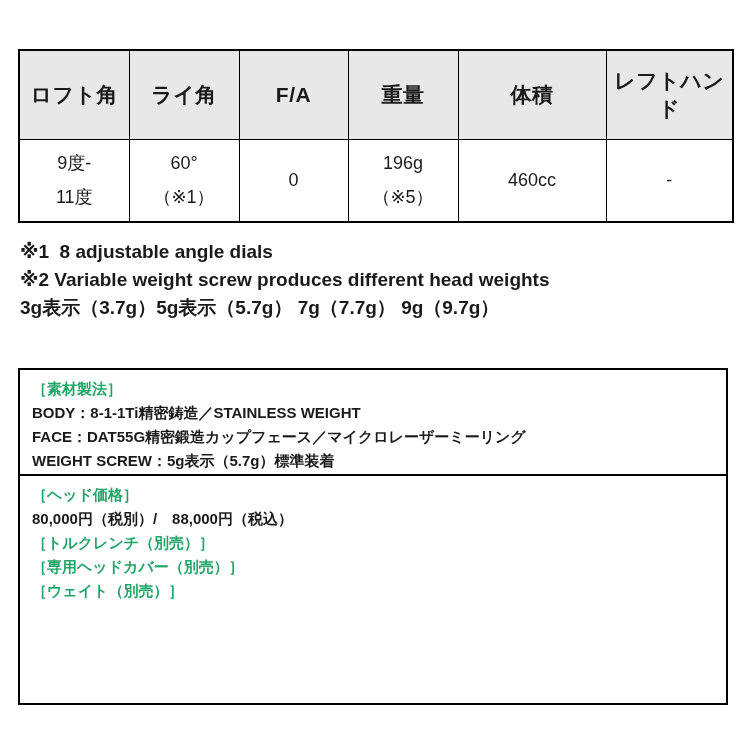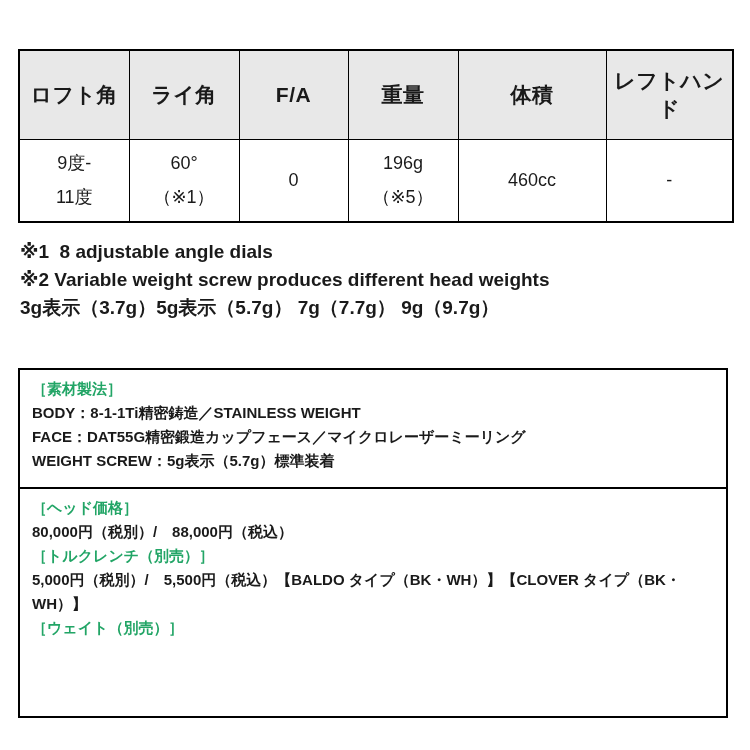--- a/index.html
+++ b/index.html
@@ -47,21 +47,21 @@
 
   
   .info-box {
     position:absolute; left:18px; width:710px;
     border:2px solid var(--border,#000);
     background:#fff;
     padding:7px 12px;
     font-size:15px; font-weight:bold;
   }
   .box-materials { top:348px; height:128px;margin-top:20px; }
-  .box-prices    { top:487px; height:231px; }
+  .box-prices    { top:474px; height:231px; }
   .info-line { line-height:24px; white-space:pre-wrap; }
   .green-heading { color:var(--accent-green,#22a566); }
 </style>
 </head>
 <body>
 
 <div class="page">
 
   <table class="spec-table">
     <colgroup>
@@ -105,17 +105,17 @@
     <div class="info-line green-heading">［素材製法］</div>
     <div class="info-line">BODY：8-1-1Ti精密鋳造／STAINLESS WEIGHT</div>
     <div class="info-line">FACE：DAT55G精密鍛造カップフェース／マイクロレーザーミーリング</div>
     <div class="info-line">WEIGHT SCREW：5g表示（5.7g）標準装着</div>
   </div>
 
   <div class="info-box box-prices">
     <div class="info-line green-heading">［ヘッド価格］</div>
     <div class="info-line">80,000円（税別）/　88,000円（税込）</div>
     <div class="info-line green-heading">［トルクレンチ（別売）］</div>
-    <div class="info-line">5,000円（税別）/　5,500円（税込）【BALDO タイプ（BK・WH）】【CLOVER タイプ（BK・WH）】</div>
+    <div class="info-line green-heading">［専用ヘッドカバー（別売）］</div>
     <div class="info-line green-heading">［ウェイト（別売）］</div>
   </div>
 
 </div>
 
 </body></html>

